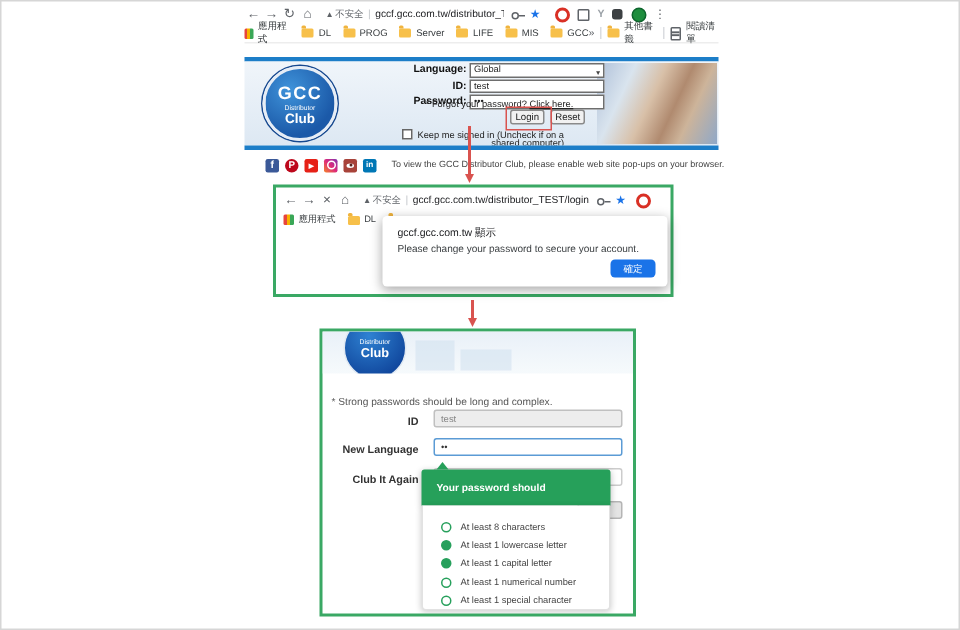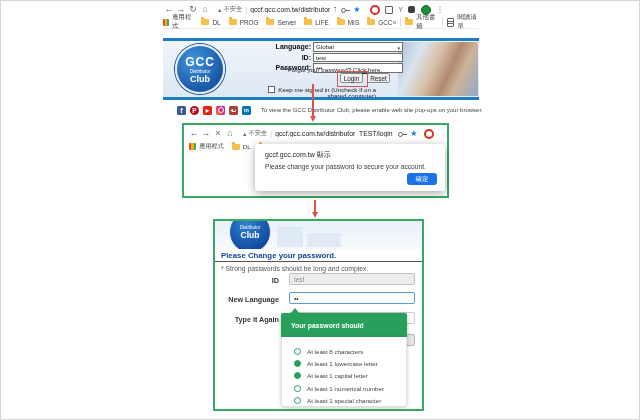--- a/index.html
+++ b/index.html
@@ -266,30 +266,29 @@
 
   <div id="chg-panel" class="abs">
     <div id="chg-header" class="abs">
       <span class="bldg" style="left:62px;top:6px;width:26px;height:20px;"></span>
       <span class="bldg" style="left:92px;top:12px;width:34px;height:14px;"></span>
       <div id="chg-logo">
         <div class="clogo-dist">Distributor</div>
         <div class="clogo-club">Club</div>
       </div>
     </div>
-    <div id="chg-title" class="abs">Please Change your password.</div>
     <div id="chg-sub" class="abs">* Strong passwords should be long and complex.</div>
 
     <span class="crow-label" style="top:55px;">ID</span>
     <span class="cinput" id="chg-id">test</span>
 
     <span class="crow-label" style="top:74px;">New Language</span>
     <span class="cinput" id="chg-np">••</span>
 
-    <span class="crow-label" style="top:94px;">Type It Again</span>
+    <span class="crow-label" style="top:94px;">Club It Again</span>
     <span class="cinput" id="chg-ta"></span>
 
     <div id="chg-btn"></div>
 
     <div id="tip-arrow"></div>
     <div id="tip-head">Your password should</div>
     <div id="tip-card">
       <div class="chkrow">
         <span class="dot"></span>
         <span class="chktext">At least 8 characters</span>

